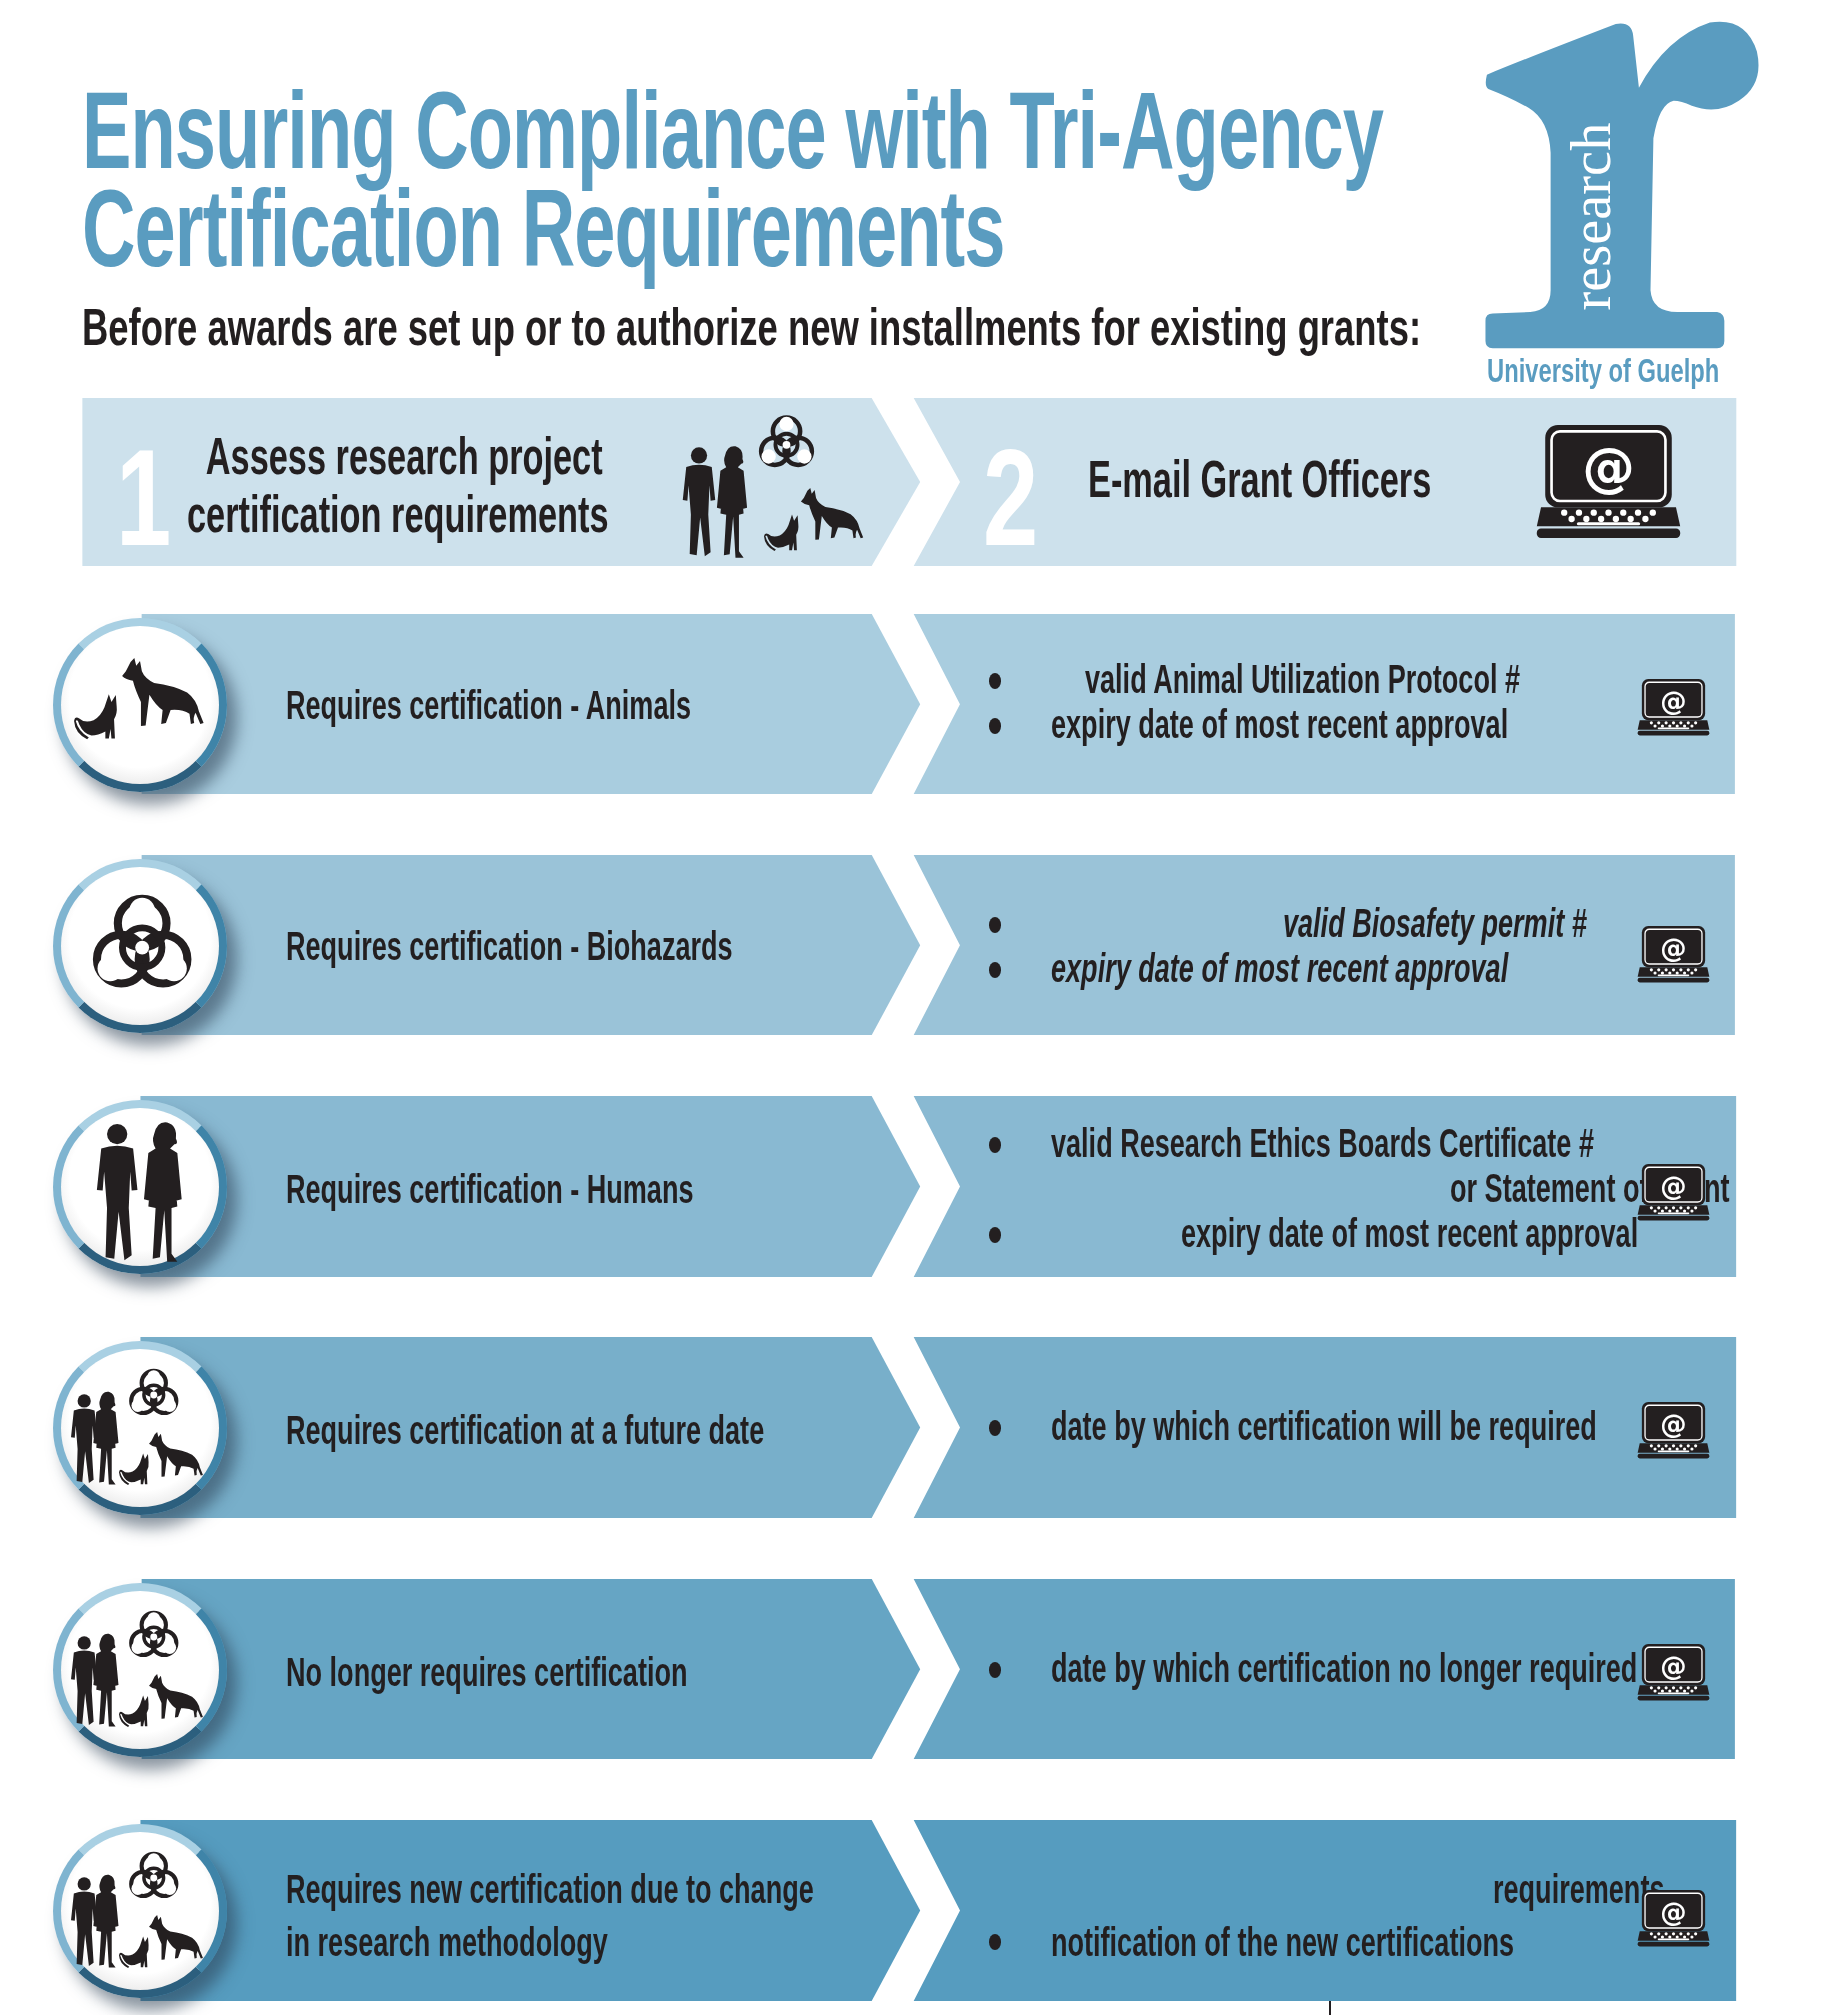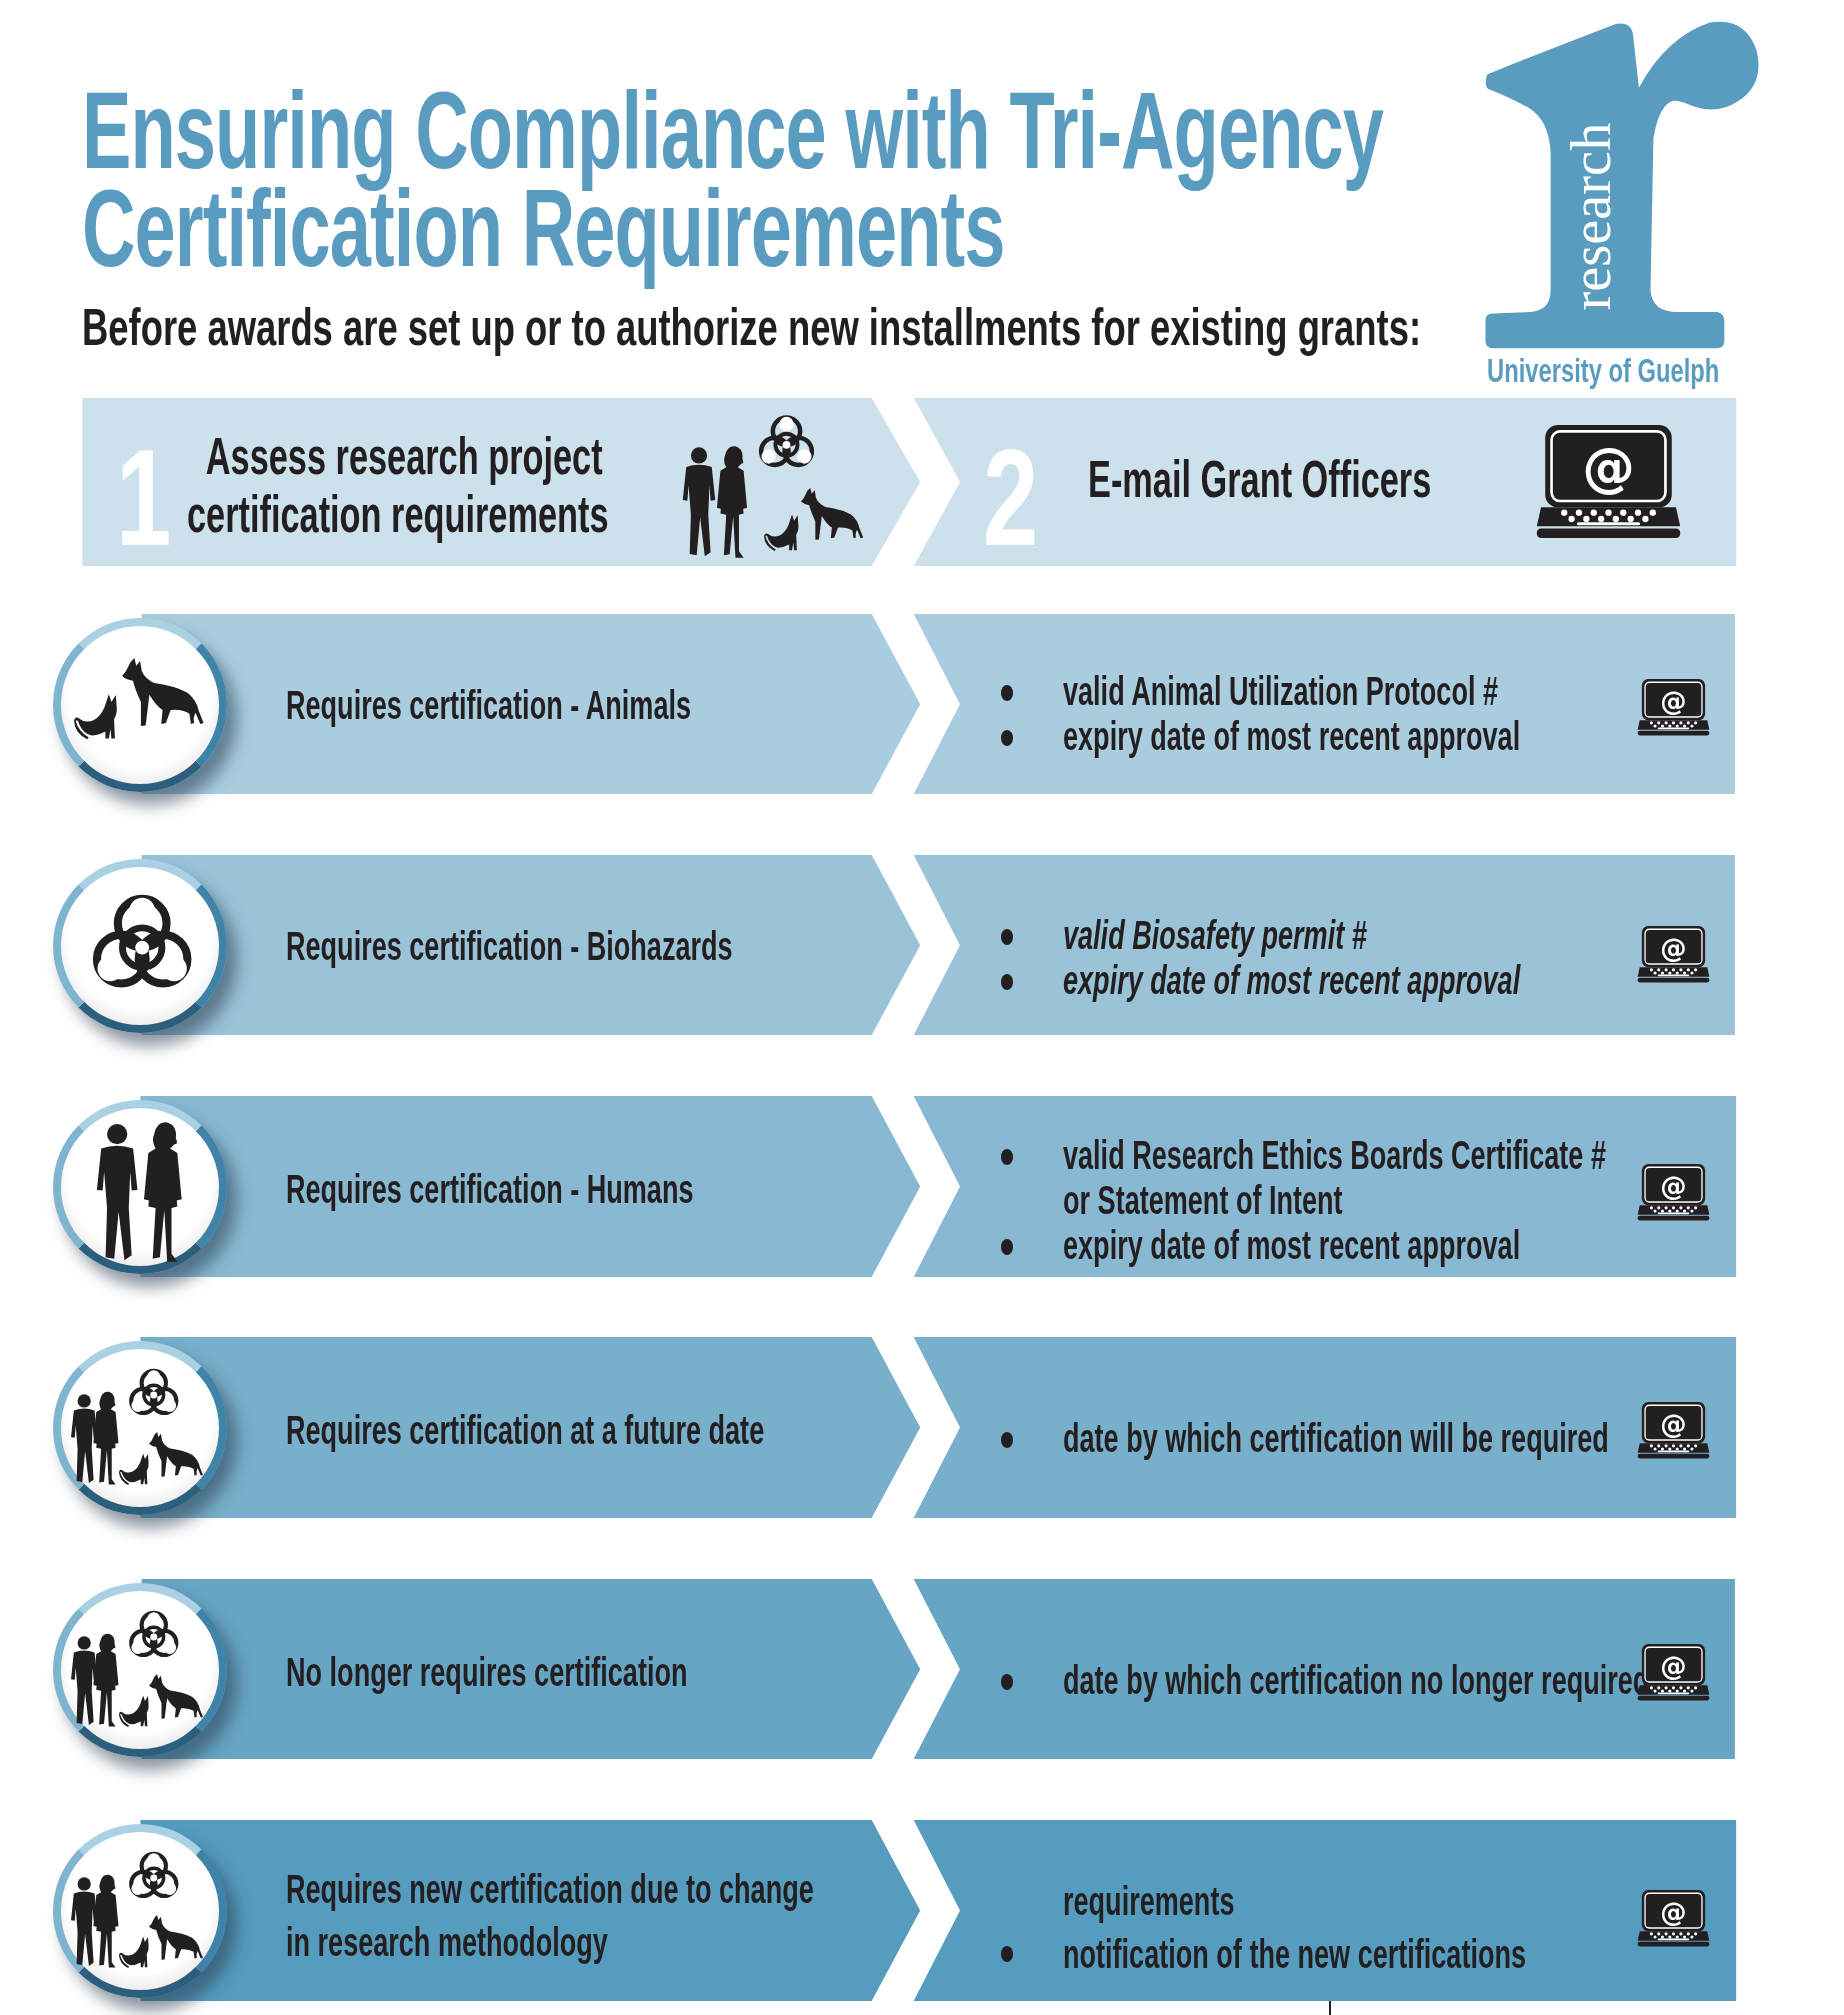--- a/index.html
+++ b/index.html
@@ -7,21 +7,21 @@
   .abs{position:absolute;}
   .cond{font-family:"Liberation Sans Narrow","Liberation Sans",sans-serif;font-weight:bold;transform-origin:left top;}
   .title{left:82px;color:#5a9cc0;font-size:109px;line-height:1;letter-spacing:-1.4px;white-space:nowrap;transform:scaleX(0.68);}
   .subtitle{left:82px;top:297px;font-size:52px;color:#231f20;white-space:nowrap;transform:scaleX(0.70);}
   .logo-text{left:1487px;top:352px;color:#5a9cc0;font-size:33px;white-space:nowrap;transform:scaleX(0.72);}
   .band{position:absolute;}
   .band svg{position:absolute;left:0;top:0;}
   .lbl{position:absolute;font-size:41px;color:#231f20;white-space:nowrap;transform:scaleX(0.66);line-height:1.3;}
   .big-num{position:absolute;color:#fff;font-size:138px;transform:scaleX(0.72);line-height:1;}
   .hdr-lbl{position:absolute;font-size:52px;color:#231f20;white-space:nowrap;transform:scaleX(0.66);line-height:1.12;text-align:center;}
-  .bullets{position:absolute;left:989px;margin:12px;padding:0;list-style:none;}
+  .bullets{position:absolute;left:989px;margin:0;padding:0;list-style:none;text-align:right;}
   .bullets li{position:relative;font-size:41px;color:#231f20;white-space:nowrap;line-height:1.1;}
   .bullets li .dot{position:absolute;left:0;top:16px;width:12.3px;height:16px;border-radius:50%;background:#231f20;}
   .bullets li .txt{display:inline-block;margin-left:62px;transform:scaleX(0.66);transform-origin:left top;}
   .circle{position:absolute;width:174px;height:174px;border-radius:50%;
     background:radial-gradient(circle at 50% 45%,#ffffff 60%,#e9e9e9 78%,#cfcfcf 85%);
     border:8px solid #4f8fb1;box-sizing:border-box;
     box-shadow:10px 13px 16px rgba(40,60,80,.55);
     border-top-color:#a9d0e3;border-left-color:#7fb4d0;border-right-color:#3f84a8;border-bottom-color:#2c5f7e;}
   .circle svg{position:absolute;left:0;top:0;}
 </style>

